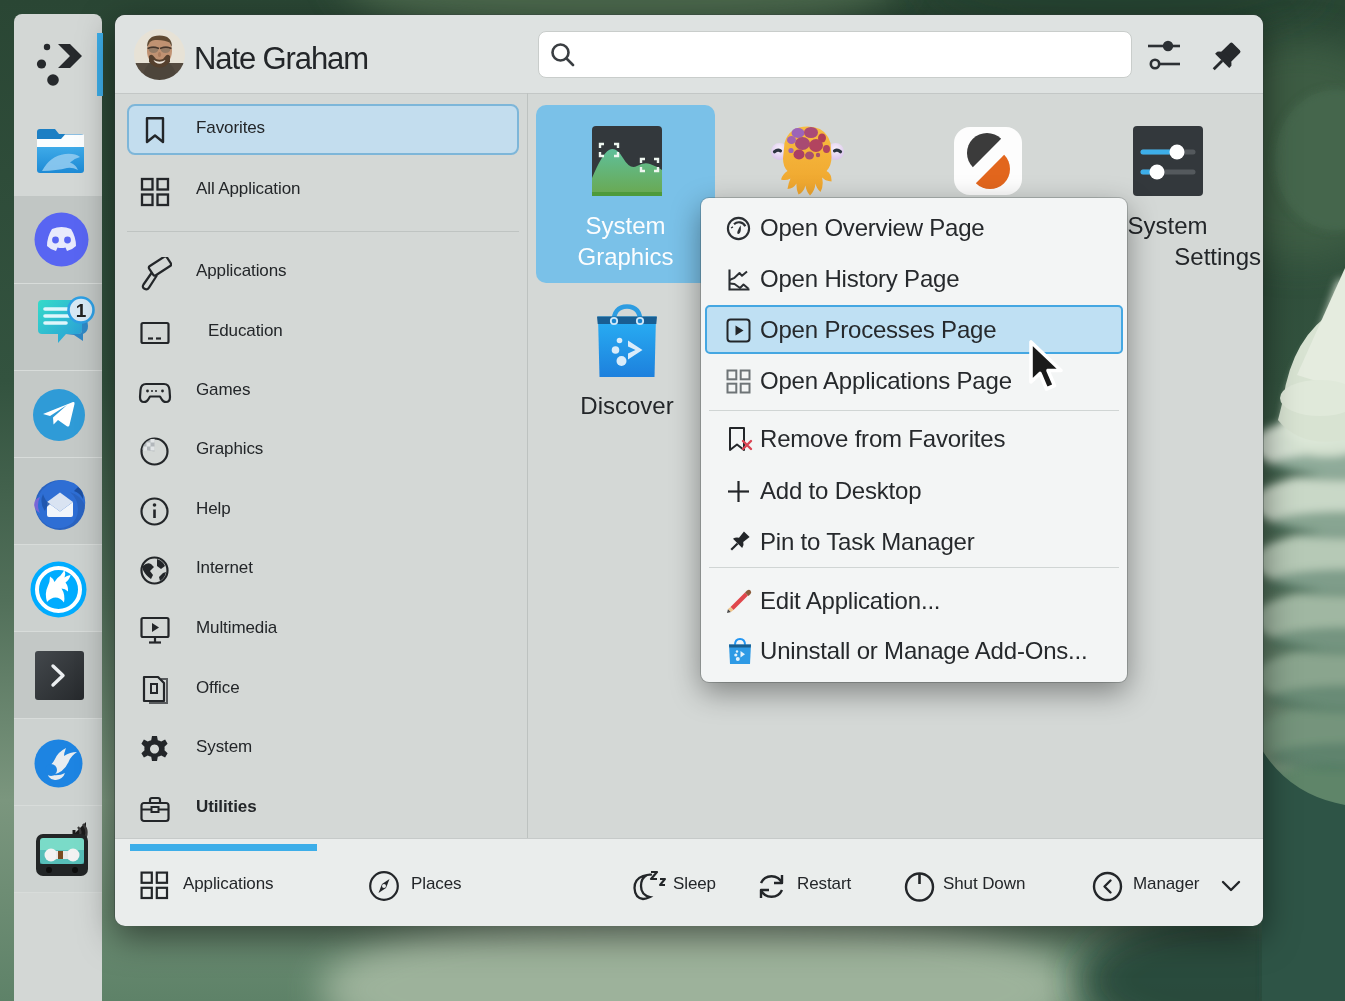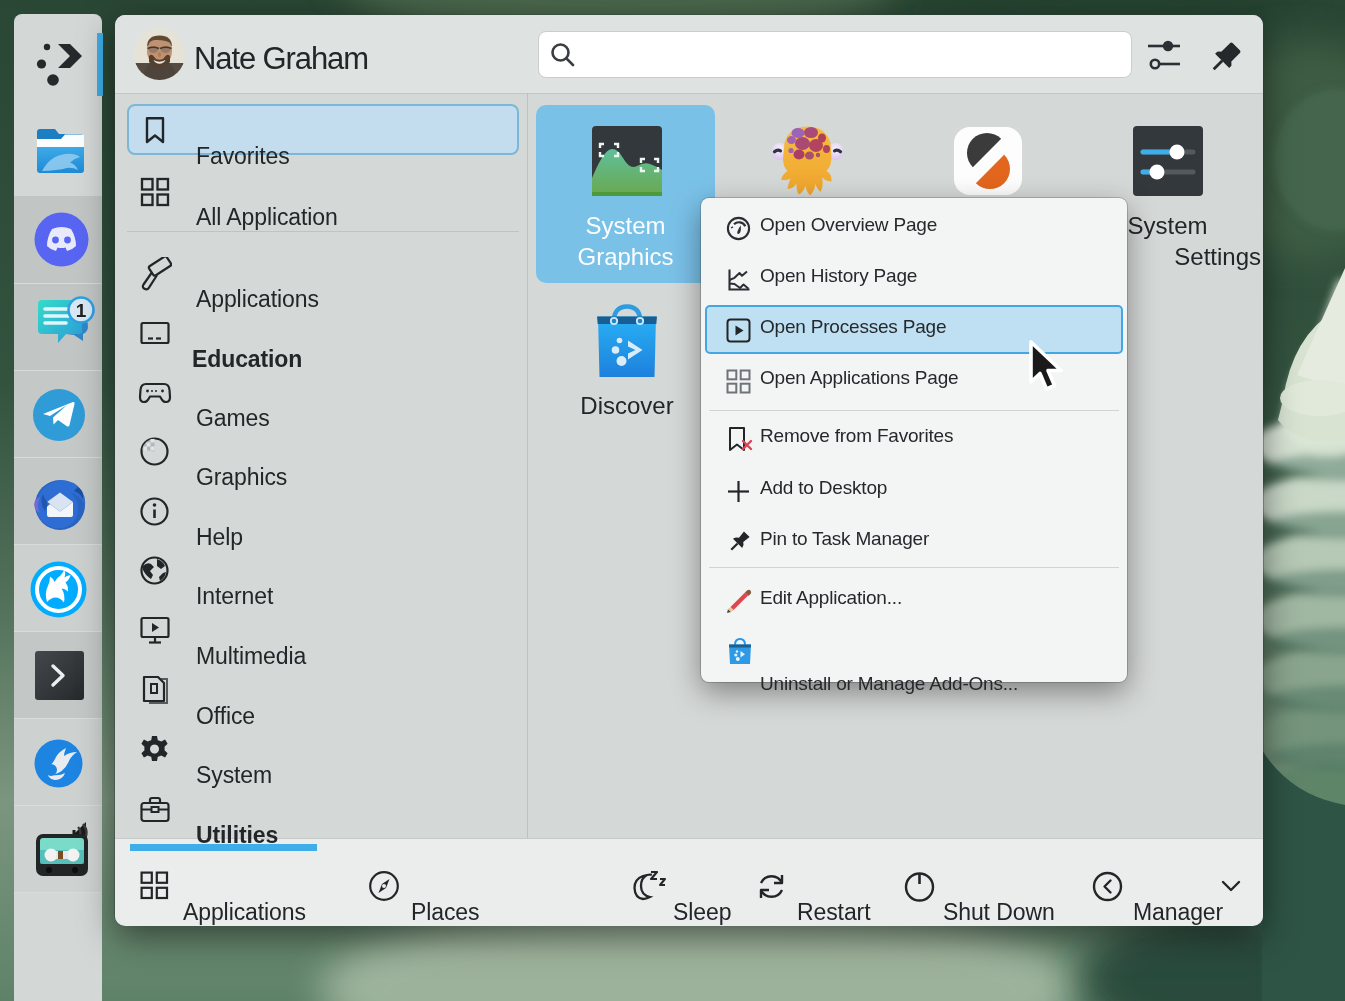--- a/index.html
+++ b/index.html
@@ -1,21 +1,21 @@
 <!DOCTYPE html>
 <html><head>
 <meta charset="utf-8">
 <style>
   html,body{margin:0;padding:0;}
   body{width:1345px;height:1001px;position:relative;overflow:hidden;
        font-family:"Liberation Sans",sans-serif;background:#3a5a47;}
   .abs{position:absolute;}
   .txt{color:#232629;font-size:24px;white-space:nowrap;}
-  .mtx{color:#26292c;font-size:19px;letter-spacing:-0.2px;white-space:nowrap;}
-  #sidebar .txt, #footer .txt {font-size:23px;letter-spacing:-0.1px;margin-top:25px;}
+  .mtx{color:#26292c;font-size:24px;letter-spacing:-0.2px;white-space:nowrap;}
+  #sidebar .txt, #footer .txt {font-size:17px;letter-spacing:-0.1px;}
   svg{display:block;}
 </style>
 </head>
 <body>
 
 <svg class="abs" style="left:0;top:0" width="1345" height="1001" viewBox="0 0 1345 1001">
   <defs>
     <linearGradient id="wbase" x1="0" y1="0" x2="0" y2="1">
       <stop offset="0" stop-color="#2a4634"></stop>
       <stop offset="0.38" stop-color="#33533f"></stop>
@@ -284,21 +284,21 @@
       <path d="M13.5 16 L5.5 27.5 Q3.8 30.2 6.5 31.8 Q9.2 33.4 11 30.6 L18.5 19"></path>
     </g>
   </svg>
   <div class="abs txt" style="left:196px;top:261px;">Applications</div>
 
   <svg class="abs" style="left:139px;top:319px" width="32" height="30" viewBox="0 0 32 30">
     <rect x="2.5" y="4" width="27" height="20" rx="1.5" fill="none" stroke="#232629" stroke-width="2.2"></rect>
     <line x1="9" y1="19.5" x2="14" y2="19.5" stroke="#232629" stroke-width="2.2"></line>
     <line x1="17" y1="19.5" x2="22" y2="19.5" stroke="#232629" stroke-width="2.2"></line>
   </svg>
-  <div class="abs txt" style="left:192px;top:321px;font-weight:bold;">Education</div>
+  <div class="abs txt" style="left:208px;top:321px;">Education</div>
 
   <svg class="abs" style="left:138px;top:380px" width="34" height="26" viewBox="0 0 34 26">
     <path d="M8 4 H26 Q31 4 31.5 10 L32 17 Q32 22 28 22 Q25 22 23.5 19 L22 16.5 H12 L10.5 19 Q9 22 6 22 Q2 22 2 17 L2.5 10 Q3 4 8 4 Z" fill="none" stroke="#232629" stroke-width="2.2" stroke-linejoin="round"></path>
     <circle cx="9.5" cy="11" r="1.4" fill="#232629"></circle>
       <circle cx="24.5" cy="11" r="1.4" fill="#232629"></circle>
     <line x1="13" y1="11" x2="21" y2="11" stroke="#232629" stroke-width="1.6" stroke-dasharray="2 2"></line>
   </svg>
   <div class="abs txt" style="left:196px;top:380px;">Games</div>
 
   <svg class="abs" style="left:139px;top:436px" width="31" height="31" viewBox="0 0 31 31">
@@ -527,21 +527,21 @@
     <path d="M8 8 Q8 2 13 2 Q18 2 18 8" fill="none" stroke="#2196f3" stroke-width="2"></path>
     <path d="M2 7.5 H24 L23 27 H3 Z" fill="#2e9ae5"></path>
     <path d="M2 7.5 H24 L23.7 10.5 H2.3 Z" fill="#1a5f8f"></path>
     <g fill="#e4f2fc">
       <path d="M13.5 14 L18 17.3 L13.5 20.6 Z"></path>
       <circle cx="10" cy="14.5" r="1.2"></circle>
       <circle cx="8.8" cy="18" r="1.6"></circle>
       <circle cx="10.8" cy="22" r="2"></circle>
     </g>
   </svg>
-  <div class="abs mtx" style="left:760px;top:637px;margin-top:36px;">Uninstall or Manage Add-Ons...</div>
+  <div class="abs mtx" style="left:760px;top:637px;">Uninstall or Manage Add-Ons...</div>
 </div>
 
 <svg class="abs" style="left:134px;top:29px" width="51" height="51" viewBox="0 0 51 51">
   <defs>
     <clipPath id="avc">
         <circle cx="25.5" cy="25.5" r="25.5"></circle>
       </clipPath>
   </defs>
   <filter id="avb" x="-20%" y="-20%" width="140%" height="140%">
       <feGaussianBlur stdDeviation="0.7"></feGaussianBlur>

